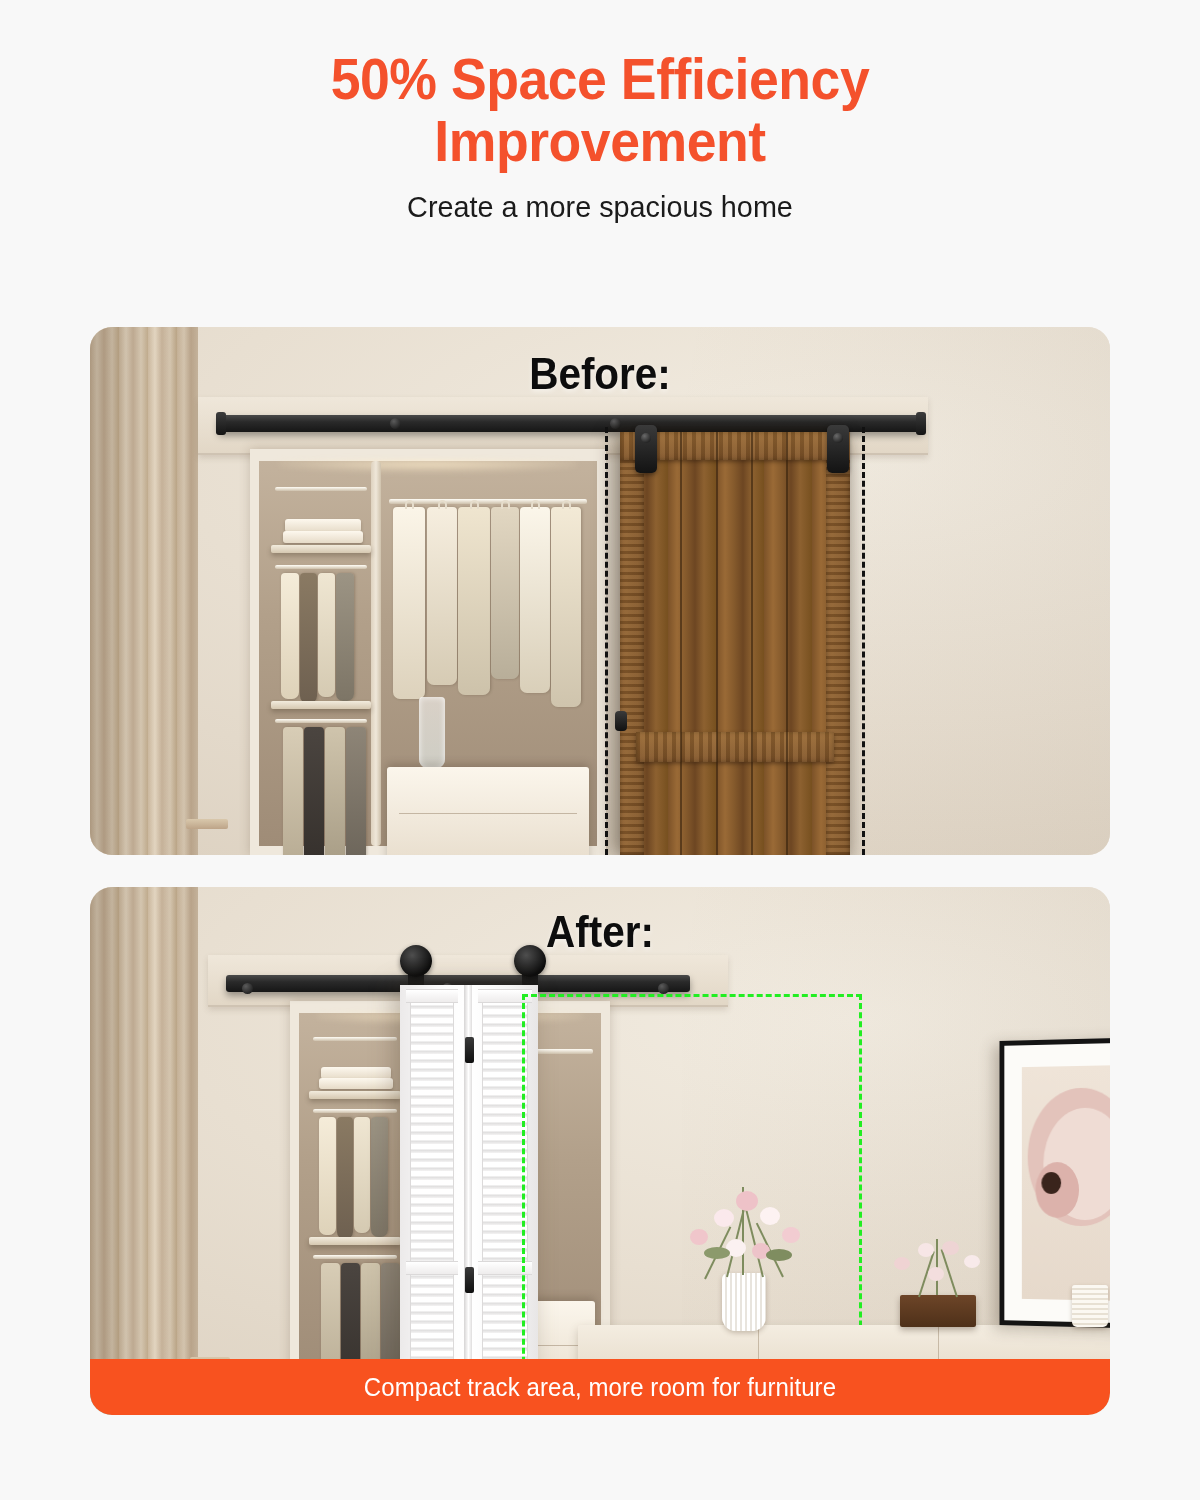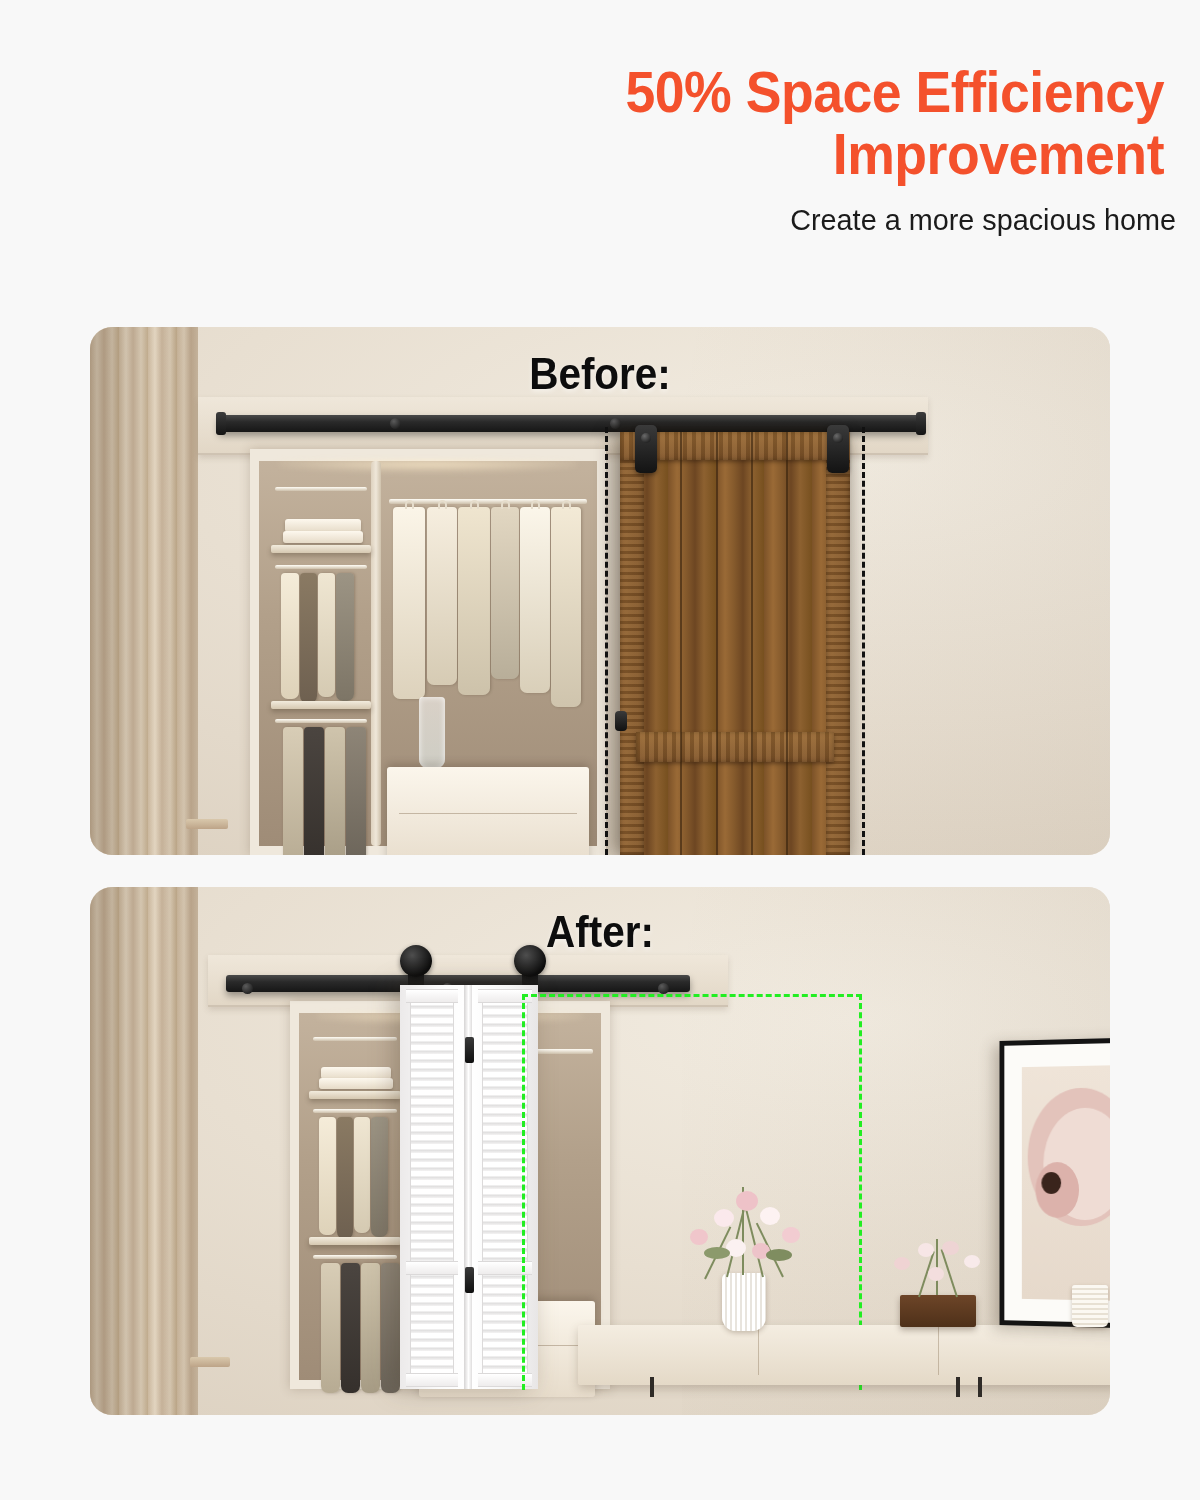--- a/index.html
+++ b/index.html
@@ -7,21 +7,21 @@
   body {
     width: 1200px;
     height: 1500px;
     background: #f8f8f8;
     font-family: "Liberation Sans", sans-serif;
     overflow: hidden;
     position: relative;
   }
 
   
-  .header { padding-top: 62px; text-align: right; }
+  .header { padding-top: 49px; text-align: center; }
 
   .headline {
     color: #F4512C;
     font-size: 57px;
     font-weight: bold;
     line-height: 1.08;
     letter-spacing: -0.5px;
     font-family: "Liberation Sans", sans-serif;
     transform: scaleX(0.94);
   }
@@ -575,13 +575,16 @@
         </div>
       </div>
     </div>
     <div class="basket" style="left:982px; top:398px; width:36px; height:42px;"></div>
 
     <div class="floor-stool" style="left:100px; top:470px; width:40px; height:10px;"></div>
   </div>
 
   <div class="panel-title" style="top:20px;">After:</div>
 
+  <div class="caption-bar">
+    <span class="caption-text">Compact track area, more room for furniture</span>
+  </div>
 </div>
 
 </body></html>

